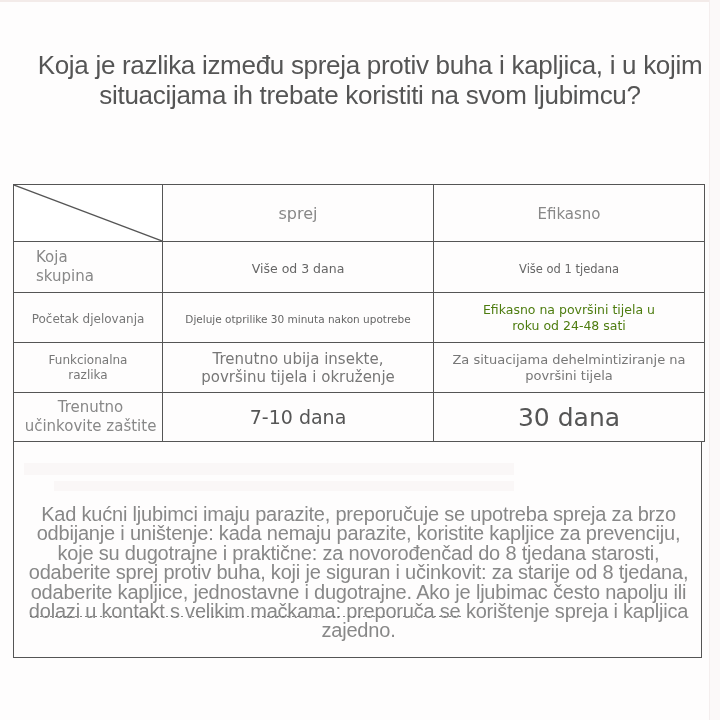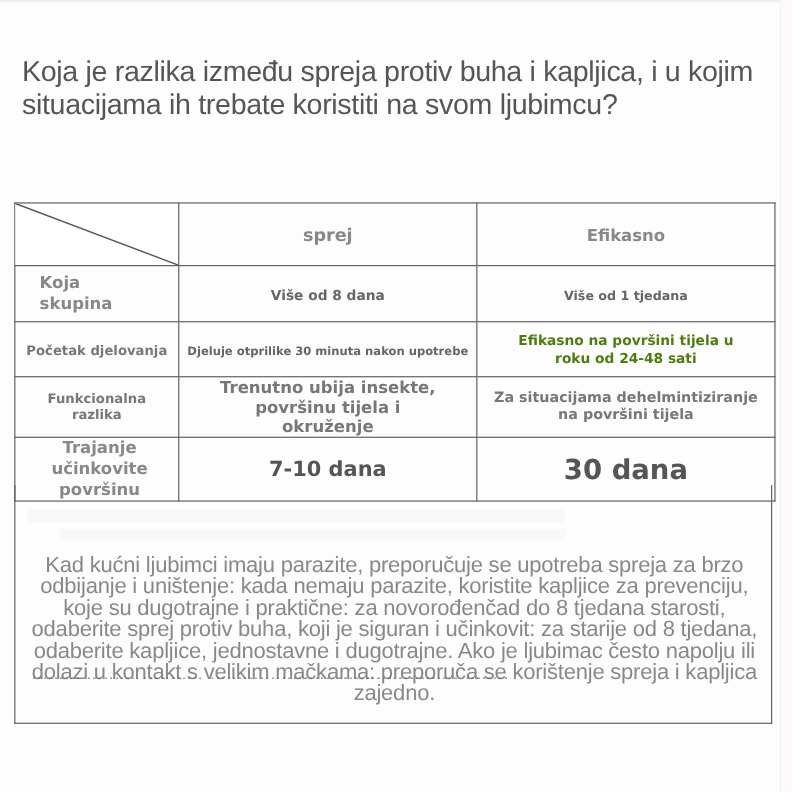--- a/index.html
+++ b/index.html
@@ -20,34 +20,33 @@
       background: #f3ebe9;
     }
     .right-strip {
       position: absolute; right: 0; top: 0; width: 10px; height: 720px;
       background: #fbf9f9;
       border-left: 1px solid #f4eeee;
     }
     .title {
       position: absolute;
       left: 20px; top: 50px; width: 700px;
-      text-align: left;
+      text-align: center;
       font-family: "Liberation Sans", sans-serif;
       font-size: 26px;
       line-height: 30px;
       color: #555;
       letter-spacing: -0.3px;
     }
     table.cmp {
       position: absolute;
       left: 13px; top: 184px;
       width: 691px;
       border-collapse: collapse;
       table-layout: fixed;
-      font-weight: bold;
     }
     table.cmp td {
       border: 1.5px solid #555;
       text-align: center;
       vertical-align: middle;
       padding: 0 4px;
       color: #777;
     }
     col.c1 { width: 149px; }
     col.c2 { width: 271px; }
@@ -129,21 +128,21 @@
         <line x1="0" y1="0" x2="149" y2="57" stroke="#555" stroke-width="1.3"></line>
       </svg>
     </td>
     <td><span class="h-spr">sprej</span></td>
     <td><span class="h-kap">Efikasno</span></td>
   </tr>
   <tr class="r1">
     <td style="text-align:left;padding-left:22px;">
           <div class="lbl-big" style="width:90px;">Koja skupina</div>
         </td>
-    <td><span class="v-small">Više od 8 dana</span></td>
+    <td><span class="v-small">Više od 3 dana</span></td>
     <td><span class="v-xs" style="font-size:11.5px;">Više od 1 tjedana</span></td>
   </tr>
   <tr class="r2">
     <td><span class="lbl-med" style="font-size:12px;">Početak djelovanja</span></td>
     <td><span class="v-xs" style="font-size:10.5px;">Djeluje otprilike 30 minuta nakon upotrebe</span></td>
     <td>
           <div class="v-mid" style="width:200px;margin:0 auto;">Efikasno na površini tijela u roku od 24-48 sati</div>
         </td>
   </tr>
   <tr class="r3">
@@ -152,21 +151,21 @@
         </td>
     <td>
           <div class="v-func" style="width:200px;margin:0 auto;">Trenutno ubija insekte, površinu tijela i okruženje</div>
         </td>
     <td>
           <div class="v-func2" style="width:240px;margin:0 auto;">Za situacijama dehelmintiziranje na površini tijela</div>
         </td>
   </tr>
   <tr class="r4">
     <td>
-          <div class="lbl-trajanje" style="width:145px;margin:0 auto;">Trajanje učinkovite površinu</div>
+          <div class="lbl-trajanje" style="width:145px;margin:0 auto;">Trenutno učinkovite zaštite</div>
         </td>
     <td><span class="v-big1">7-10 dana</span></td>
     <td><span class="v-big2">30 dana</span></td>
   </tr>
 </tbody>
   </table>
 
 <div class="notes">
   <div class="ghost" style="left:10px;top:22px;width:490px;height:12px;"></div>
   <div class="ghost" style="left:40px;top:40px;width:460px;height:10px;"></div>

